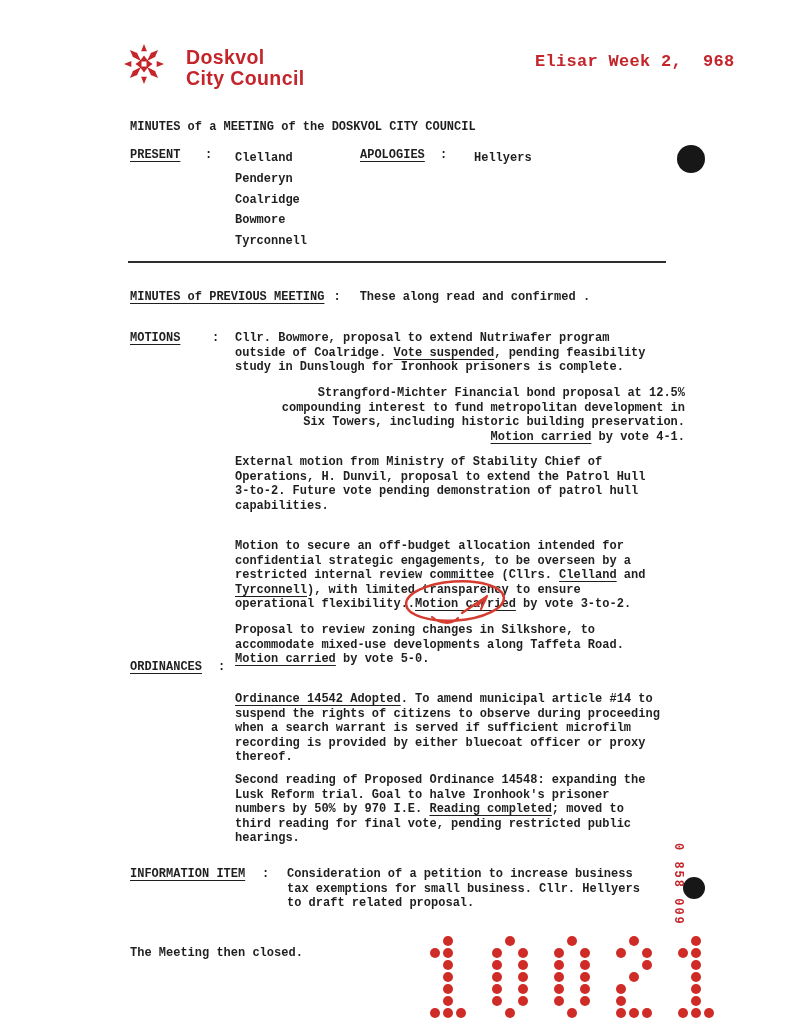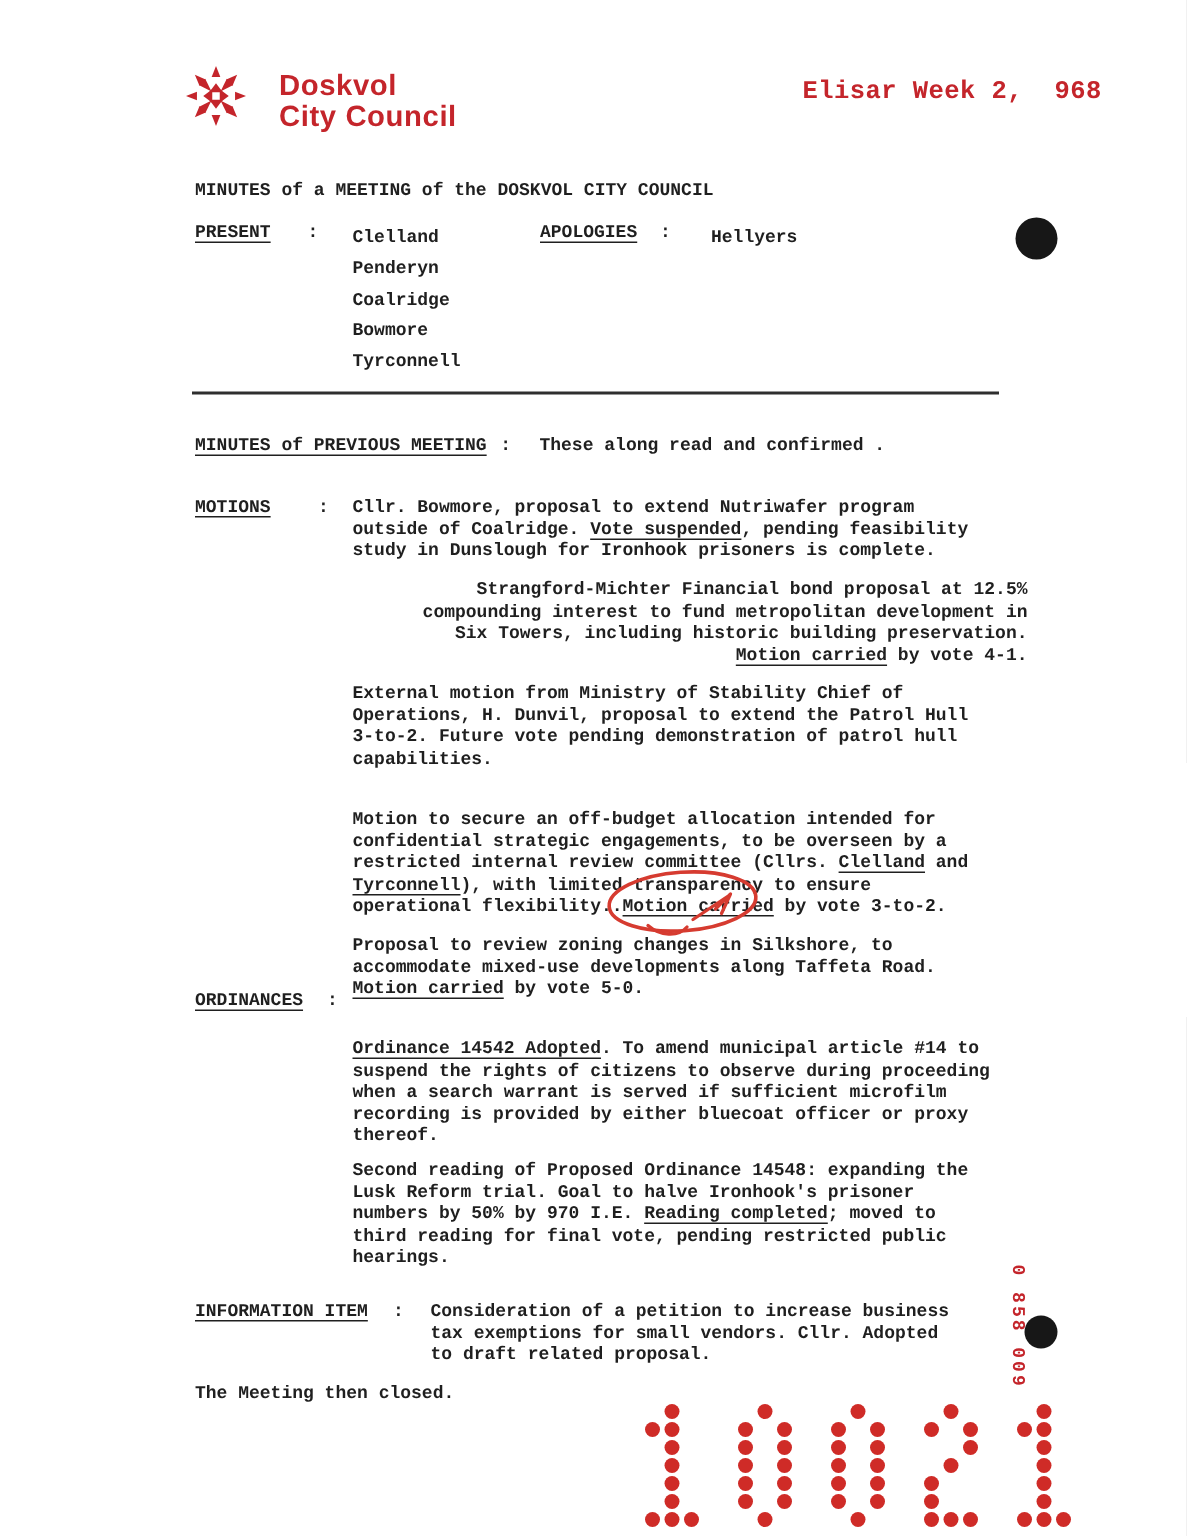--- a/index.html
+++ b/index.html
@@ -171,25 +171,25 @@
       <div class="line"><span>third reading for final vote, pending restricted public</span></div>
       <div class="line"><span>hearings.</span></div>
     </div>
 
   <div class="abs row" style="top:867px;">
     <span class="lbl u">INFORMATION ITEM</span>
     <span class="colon" style="left:132px;">:</span>
   </div>
   <div class="abs para para-indent" style="top:867px;">
       <div class="line"><span>Consideration of a petition to increase business</span></div>
-      <div class="line"><span>tax exemptions for small vendors. Cllr. Adopted</span></div>
+      <div class="line"><span>tax exemptions for small business. Cllr. Hellyers</span></div>
       <div class="line"><span>to draft related proposal.</span></div>
     </div>
 
-  <div class="abs row" style="top:922px;">The Meeting then closed.</div>
+  <div class="abs row" style="top:946px;">The Meeting then closed.</div>
 
   <div class="abs side-number">0 858 009</div>
   <div class="abs hole hole-2"></div>
 
   <div class="abs dot-number">
       <div class="dot" style="left: 13px; top: 0px;"></div>
       <div class="dot" style="left: 0px; top: 12px;"></div>
       <div class="dot" style="left: 13px; top: 12px;"></div>
       <div class="dot" style="left: 13px; top: 24px;"></div>
       <div class="dot" style="left: 13px; top: 36px;"></div>

